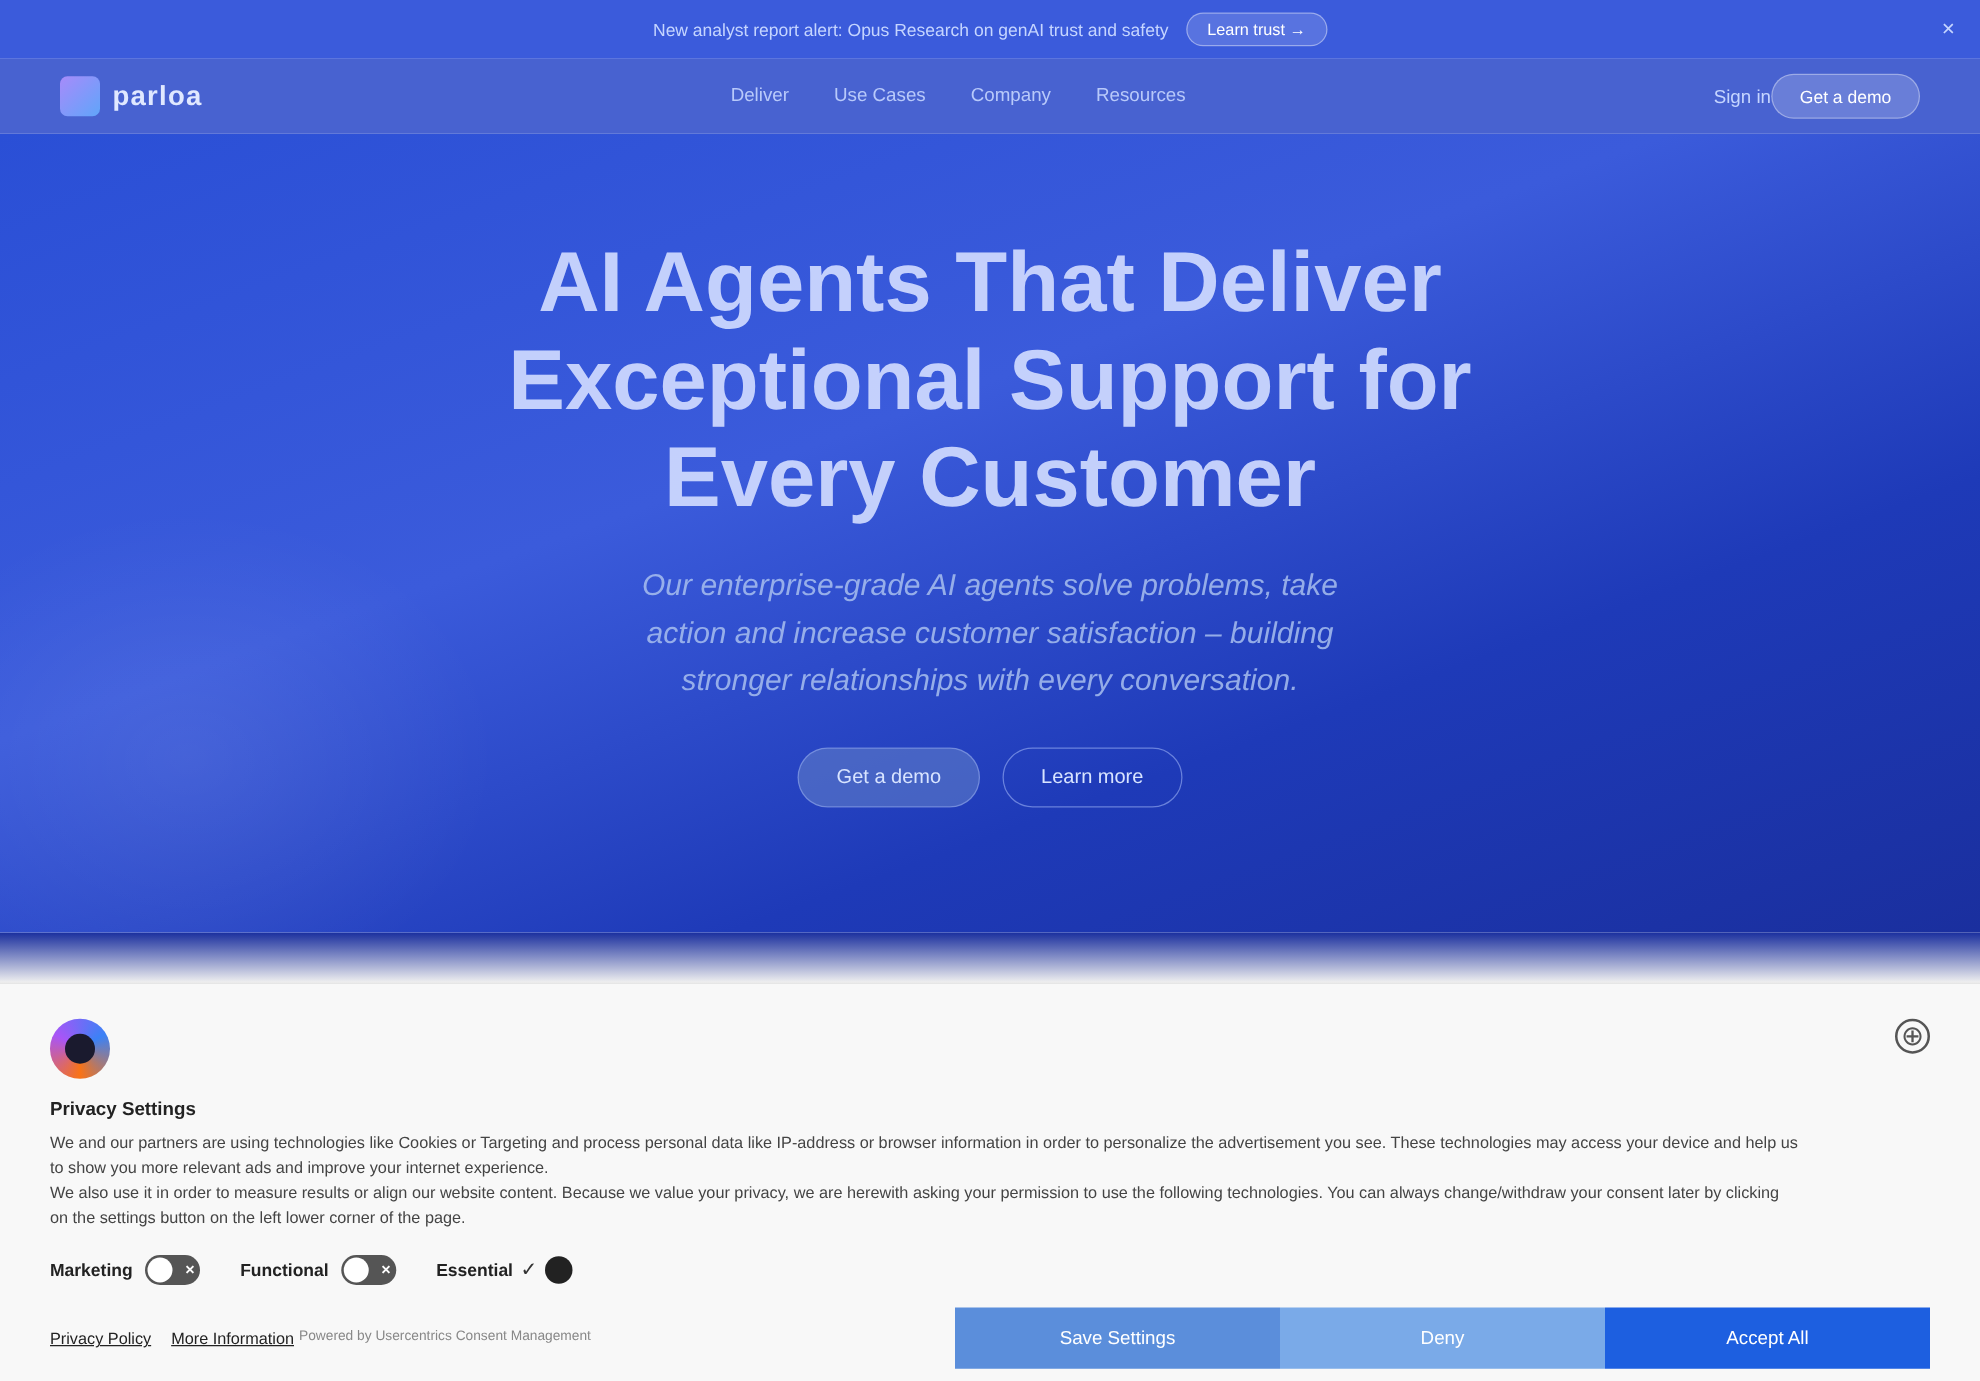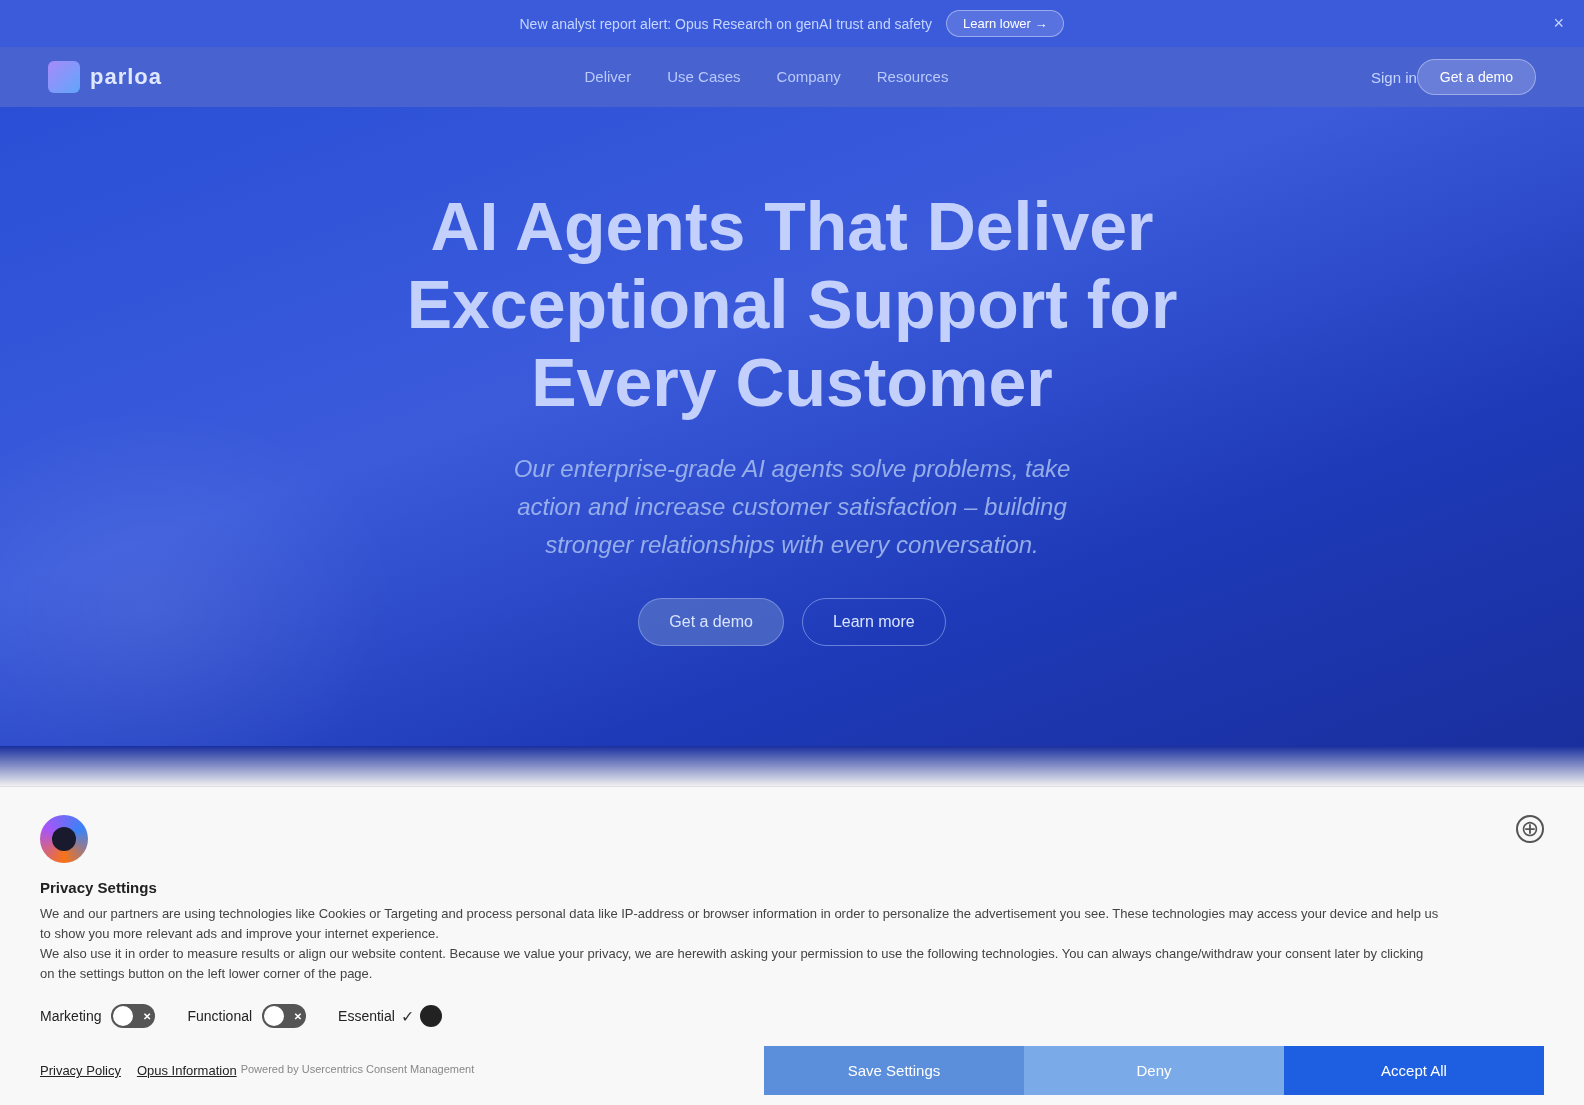--- a/index.html
+++ b/index.html
@@ -245,21 +245,21 @@
       margin-bottom: 18px;
     }
     .toggle-group {
       display: flex;
       align-items: center;
       gap: 10px;
     }
     .toggle-label {
       font-size: 14px;
       color: #222;
-      font-weight: 400;
+      font-weight: 700;
     }
     
     .toggle-switch {
       width: 44px;
       height: 24px;
       border-radius: 12px;
       background: #555;
       display: flex;
       align-items: center;
       padding: 2px;
@@ -353,21 +353,21 @@
       font-size: 15px;
       cursor: pointer;
       min-width: 260px;
     }
   </style>
 </head>
 <body>
 
 <div class="announcement-bar">
   <span>New analyst report alert: Opus Research on genAI trust and safety</span>
-  <button class="learn-more-btn">Learn lower →</button>
+  <button class="learn-more-btn">Learn trust →</button>
   <button class="close-btn">×</button>
 </div>
 
 <nav class="navbar">
   <div class="nav-logo">
     <div class="logo-icon"></div>
     <span class="logo-text">parloa</span>
   </div>
   <ul class="nav-links">
     <li><a href="#">Deliver</a></li>
@@ -428,21 +428,21 @@
       <span class="toggle-label">Essential</span>
       <span class="check-icon">✓</span>
       <div class="dark-circle"></div>
     </div>
   </div>
 
   <div class="privacy-footer">
     <div class="privacy-links">
       <div class="privacy-link-row">
         <span class="privacy-link">Privacy Policy</span>
-        <span class="privacy-link">Opus Information</span>
+        <span class="privacy-link">More Information</span>
       </div>
       <span class="powered-by">Powered by Usercentrics Consent Management</span>
     </div>
     <div class="privacy-action-buttons">
       <button class="btn-save-settings">Save Settings</button>
       <button class="btn-deny">Deny</button>
       <button class="btn-accept-all">Accept All</button>
     </div>
   </div>
 </div>

